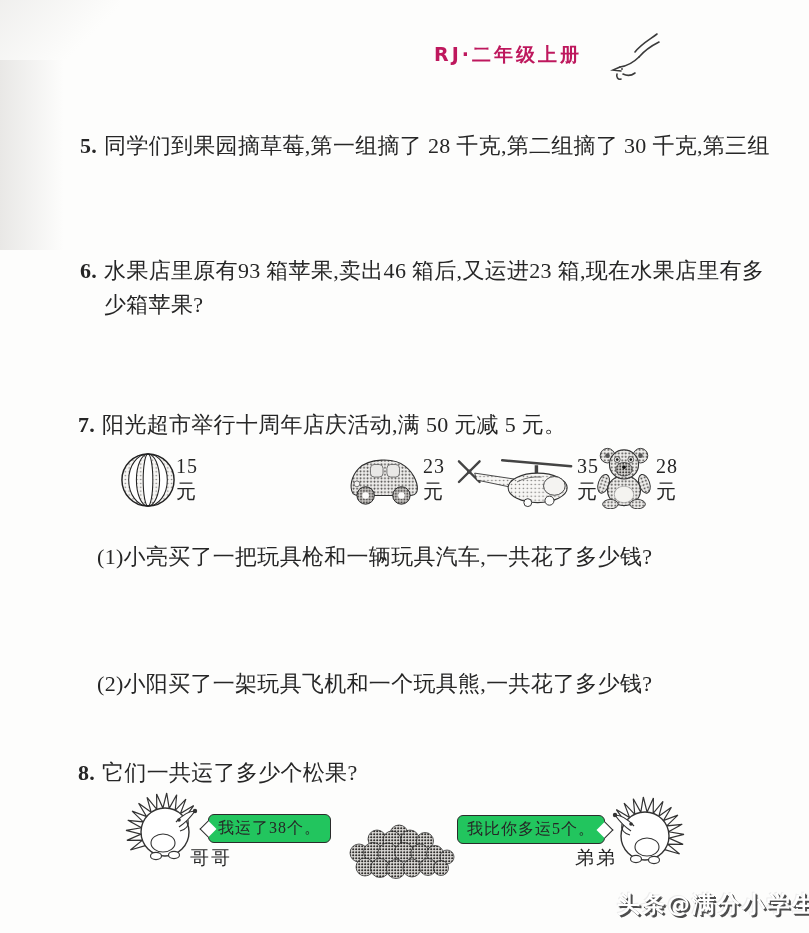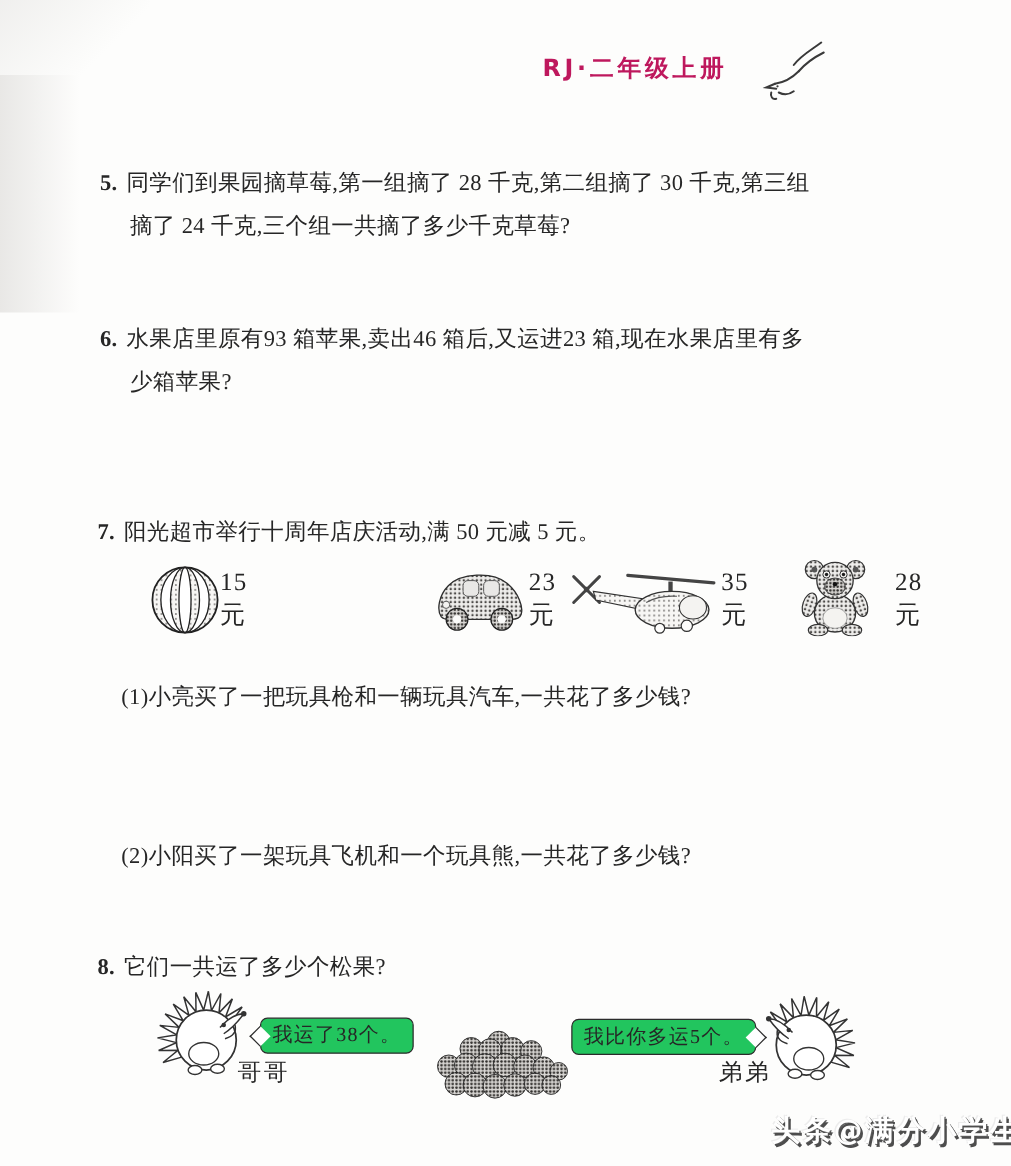--- a/index.html
+++ b/index.html
@@ -19,21 +19,21 @@
     position:absolute; left:0; top:0; width:120px; height:60px;
     background:linear-gradient(135deg, rgba(200,198,195,.25), rgba(255,255,255,0) 70%);
     pointer-events:none;
   }
   .header-title{
     position:absolute; left:434px; top:42px;
     font-family:"DejaVu Sans","Liberation Sans",sans-serif;
     font-weight:700; font-size:19px; letter-spacing:3px; color:#be185d;
   }
   .bird{ position:absolute; left:610px; top:30px; }
-  .qline{ position:absolute; font-size:18px; line-height:26px; letter-spacing:.3px; white-space:nowrap; }
+  .qline{ position:absolute; font-size:22px; line-height:26px; letter-spacing:.3px; white-space:nowrap; }
   .qnum{ font-weight:700; margin-right:7px; }
   .toy{ position:absolute; top:447px; display:flex; flex-direction:row; align-items:center; }
   .toy .art{ height:62px; display:flex; align-items:flex-end; justify-content:center; }
   .toy .price{ margin-top:3px; font-size:20px; letter-spacing:1px; }
   .bubble{
     position:absolute; display:inline-flex; align-items:center;
     height:27px; padding:0 9px; background:#22c55e;
     border:1.6px solid #2b2b2b; border-radius:6px;
     font-size:16px; letter-spacing:1px; white-space:nowrap;
   }
@@ -87,23 +87,20 @@
         <path d="M13,44 C17,46 21,46 25,43"></path>
         <path d="M7,44 C6,47 8,50 11,49"></path>
         <circle cx="12" cy="39" r="0.9" fill="#3a3a3a" stroke="none"></circle>
       </g>
     </svg>
   </div>
 
   <div class="qline" style="left:80px; top:133px;">
     <span class="qnum">5.</span><span>同学们到果园摘草莓,第一组摘了 28 千克,第二组摘了 30 千克,第三组</span>
   </div>
-  <div class="qline" style="left:104px; top:167px;">
-    <span>摘了 24 千克,三个组一共摘了多少千克草莓?</span>
-  </div>
 
   <div class="qline" style="left:80px; top:258px;">
     <span class="qnum">6.</span><span>水果店里原有93 箱苹果,卖出46 箱后,又运进23 箱,现在水果店里有多</span>
   </div>
   <div class="qline" style="left:104px; top:292px;">
     <span>少箱苹果?</span>
   </div>
 
   <div class="qline" style="left:78px; top:412px;">
     <span class="qnum">7.</span><span>阳光超市举行十周年店庆活动,满 50 元减 5 元。</span>
@@ -158,21 +155,21 @@
         <ellipse cx="84" cy="37" rx="30" ry="15" fill="url(#htLight)" stroke="#333" stroke-width="1.1"></ellipse>
         <ellipse cx="101" cy="35" rx="11" ry="9.5" fill="#f4f3f1" stroke="#333" stroke-width="0.9"></ellipse>
         <path d="M63,31 Q74,25 88,26" fill="none" stroke="#555" stroke-width="0.9"></path>
         <circle cx="74" cy="52" r="4" fill="#fdfdfc" stroke="#333" stroke-width="1"></circle>
         <circle cx="96" cy="50" r="4.6" fill="#fdfdfc" stroke="#333" stroke-width="1"></circle>
       </svg>
     </div>
     <div class="price">35元</div>
   </div>
 
-  <div class="toy" style="left:636px; width:80px;gap:16px;">
+  <div class="toy" style="left:592px; width:80px;">
     <div class="art">
       <svg width="64" height="64" viewBox="0 0 64 66">
         <circle cx="15" cy="11" r="7.5" fill="url(#htMid)" stroke="#333" stroke-width="1"></circle>
         <circle cx="49" cy="11" r="7.5" fill="url(#htMid)" stroke="#333" stroke-width="1"></circle>
         <circle cx="15" cy="11" r="2.4" fill="#555"></circle>
         <circle cx="49" cy="11" r="2.4" fill="#555"></circle>
         <ellipse cx="11" cy="40" rx="5.5" ry="10" fill="url(#htMid)" stroke="#333" stroke-width="1" transform="rotate(18 11 40)"></ellipse>
         <ellipse cx="53" cy="40" rx="5.5" ry="10" fill="url(#htMid)" stroke="#333" stroke-width="1" transform="rotate(-18 53 40)"></ellipse>
         <ellipse cx="32" cy="47" rx="17" ry="15.5" fill="url(#htMid)" stroke="#333" stroke-width="1.1"></ellipse>
         <circle cx="32" cy="20" r="15" fill="url(#htMid)" stroke="#333" stroke-width="1.1"></circle>

